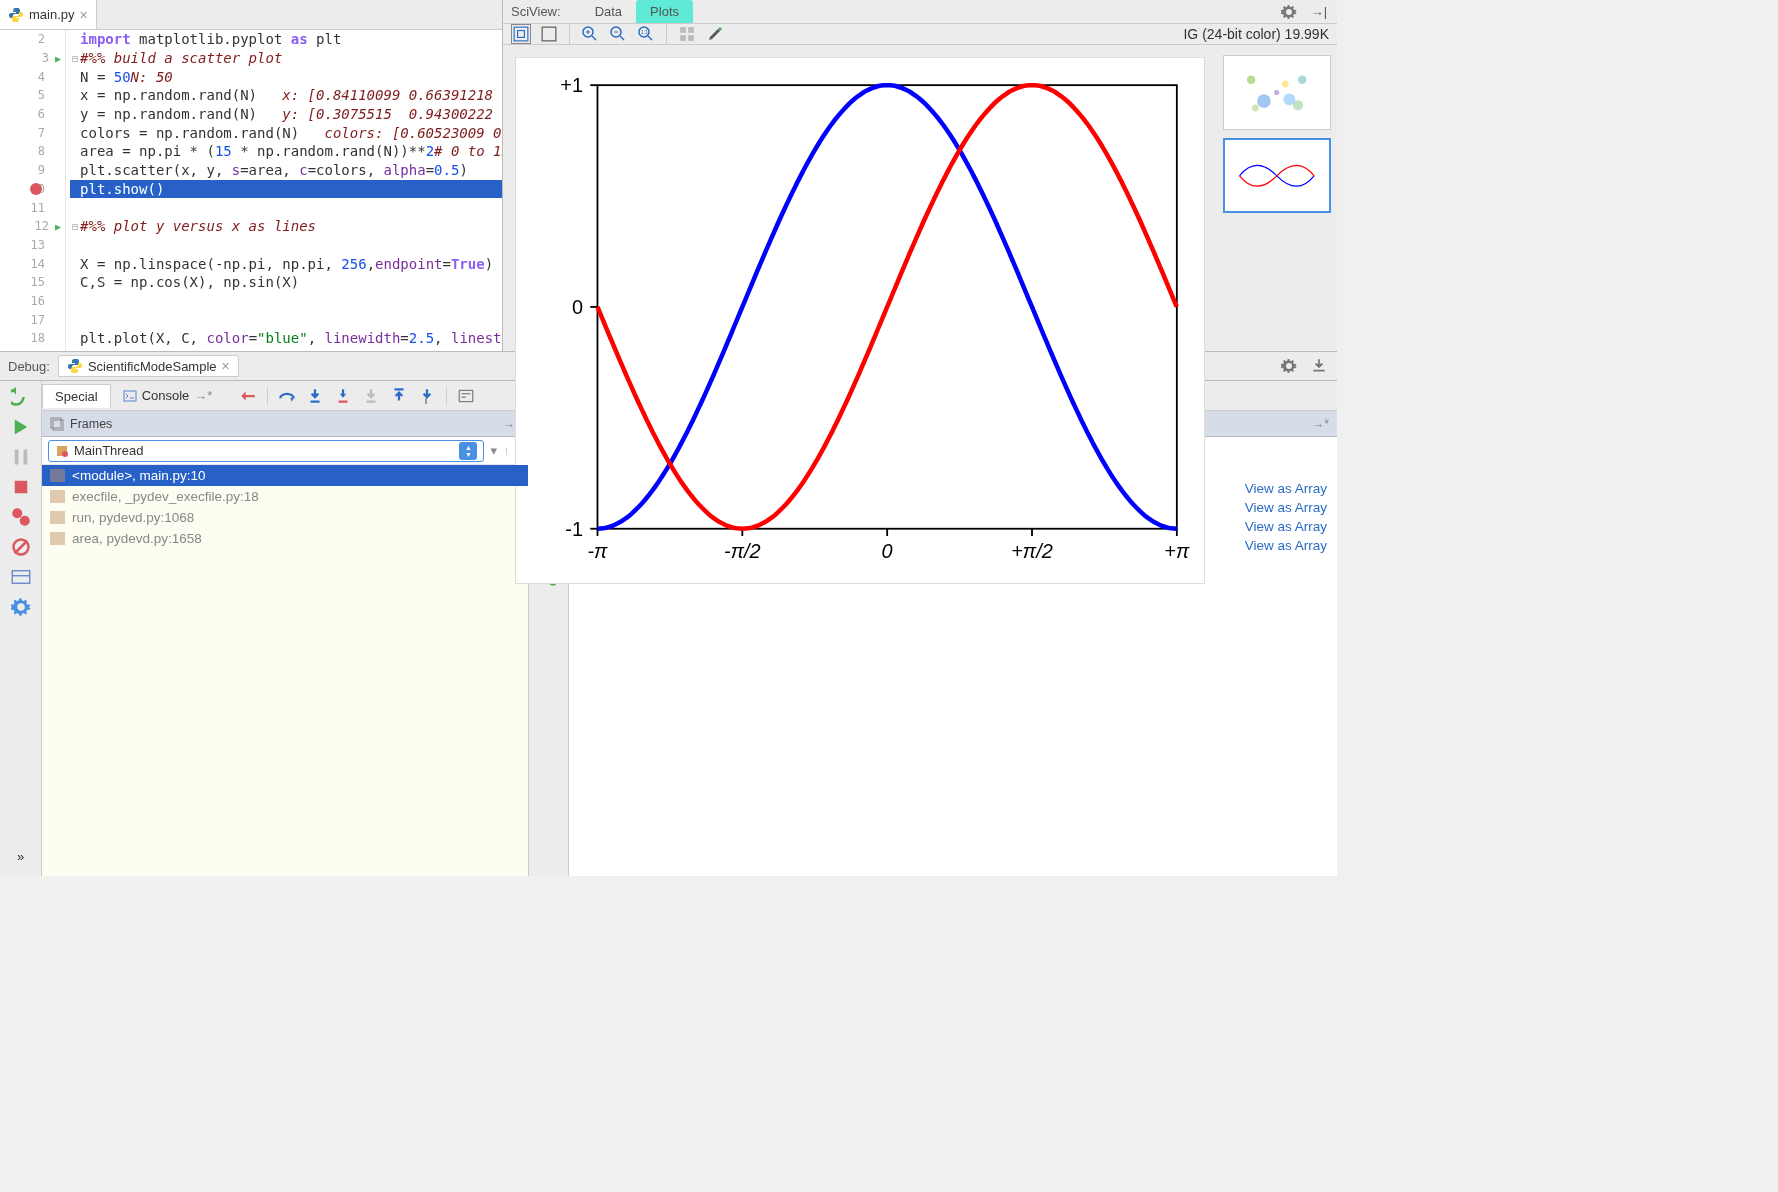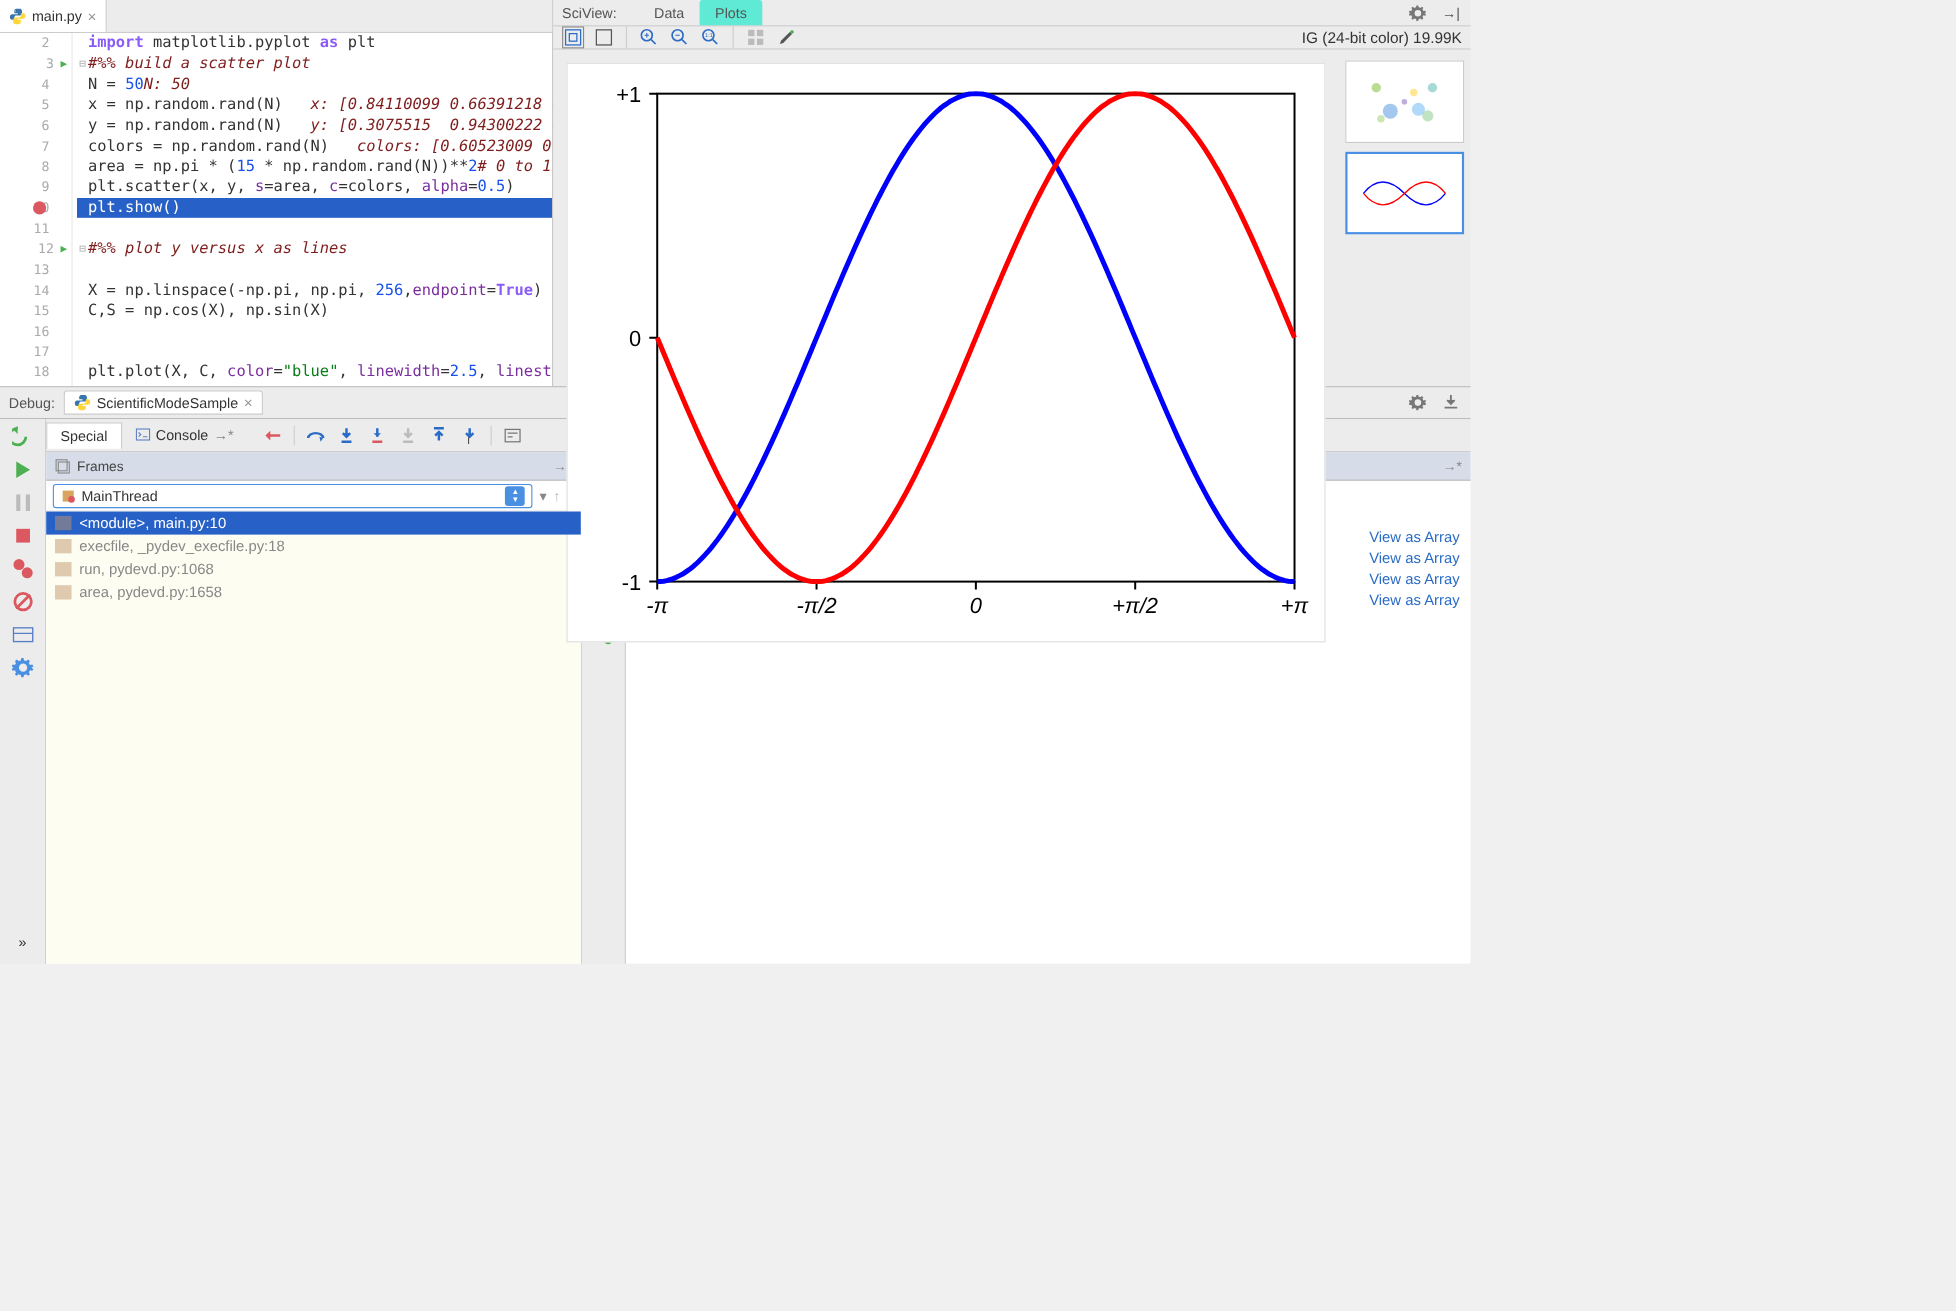--- a/index.html
+++ b/index.html
@@ -57,21 +57,21 @@
 .debug-header .title { color: #555; }
 .run-config { display: flex; align-items: center; gap: 5px; padding: 2px 8px; background: #fff; border: 1px solid #ccc; border-radius: 3px 3px 0 0; }
 .debug-header .right { margin-left: auto; display: flex; gap: 10px; }
 
 .debug-body { display: flex; height: 495px; }
 .debug-left-icons { width: 42px; background: #ececec; display: flex; flex-direction: column; align-items: center; padding-top: 6px; gap: 10px; border-right: 1px solid #ccc; }
 .debug-left-icons .ic { width: 20px; height: 20px; display: flex; align-items: center; justify-content: center; }
 .debug-main { flex: 1; display: flex; flex-direction: column; }
 .debug-tabs { height: 30px; background: #ececec; border-bottom: 1px solid #ccc; display: flex; align-items: center; }
 .dbg-tab { padding: 4px 12px; background: #fff; border: 1px solid #ccc; border-bottom: none; }
-.dbg-tab.inactive { background: transparent; border: none; display: flex; align-items: flex-start; gap: 5px; }
+.dbg-tab.inactive { background: transparent; border: none; display: flex; align-items: flex-end; gap: 5px; }
 .step-icons { display: flex; gap: 10px; padding-left: 15px; }
 .step-icons .si { width: 18px; height: 18px; display: inline-flex; align-items: center; justify-content: center; }
 .panels { flex: 1; display: flex; }
 .frames-panel { width: 487px; display: flex; flex-direction: column; border-right: 1px solid #ccc; background: #fff; }
 .panel-header { height: 26px; background: #d6dce8; border-bottom: 1px solid #bbb; display: flex; align-items: center; padding: 0 8px; gap: 6px; font-size: 12.5px; color: #444; }
 .panel-header .right-pin { margin-left: auto; color: #888; }
 .thread-row { height: 28px; display: flex; align-items: center; padding: 0 6px; gap: 6px; border-bottom: 1px solid #e8e8e8; }
 .thread-combo { flex: 1; display: flex; align-items: center; background: #fff; border: 1px solid #4a90e2; border-radius: 3px; padding: 1px 6px; gap: 5px; }
 .combo-arrows { background: #4a90e2; color: #fff; width: 18px; height: 18px; border-radius: 3px; display: flex; flex-direction: column; align-items: center; justify-content: center; font-size: 7px; line-height: 7px; }
 .frame-list { flex: 1; background: #fdfdf2; }

